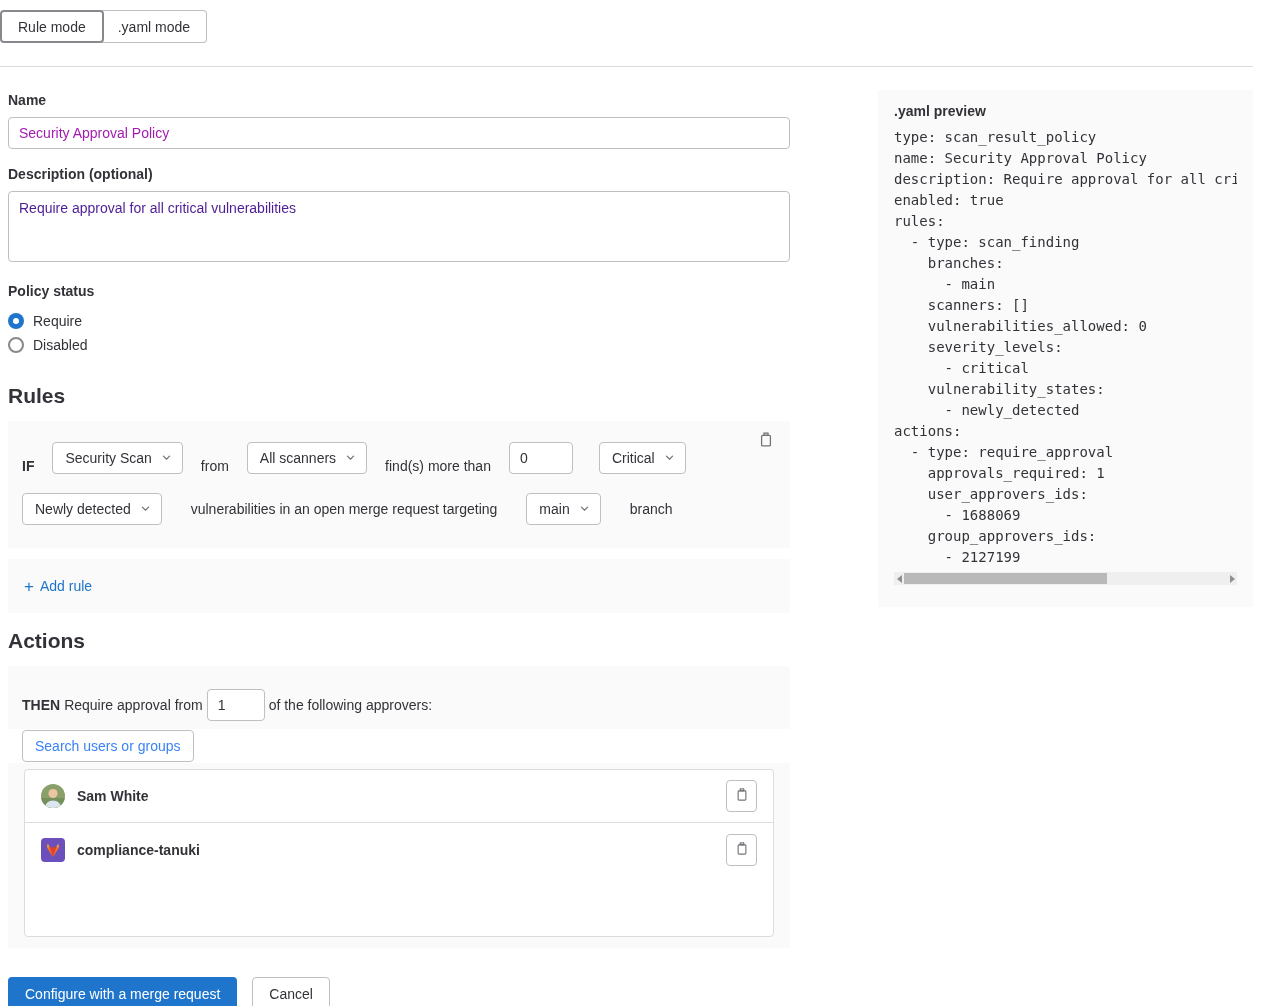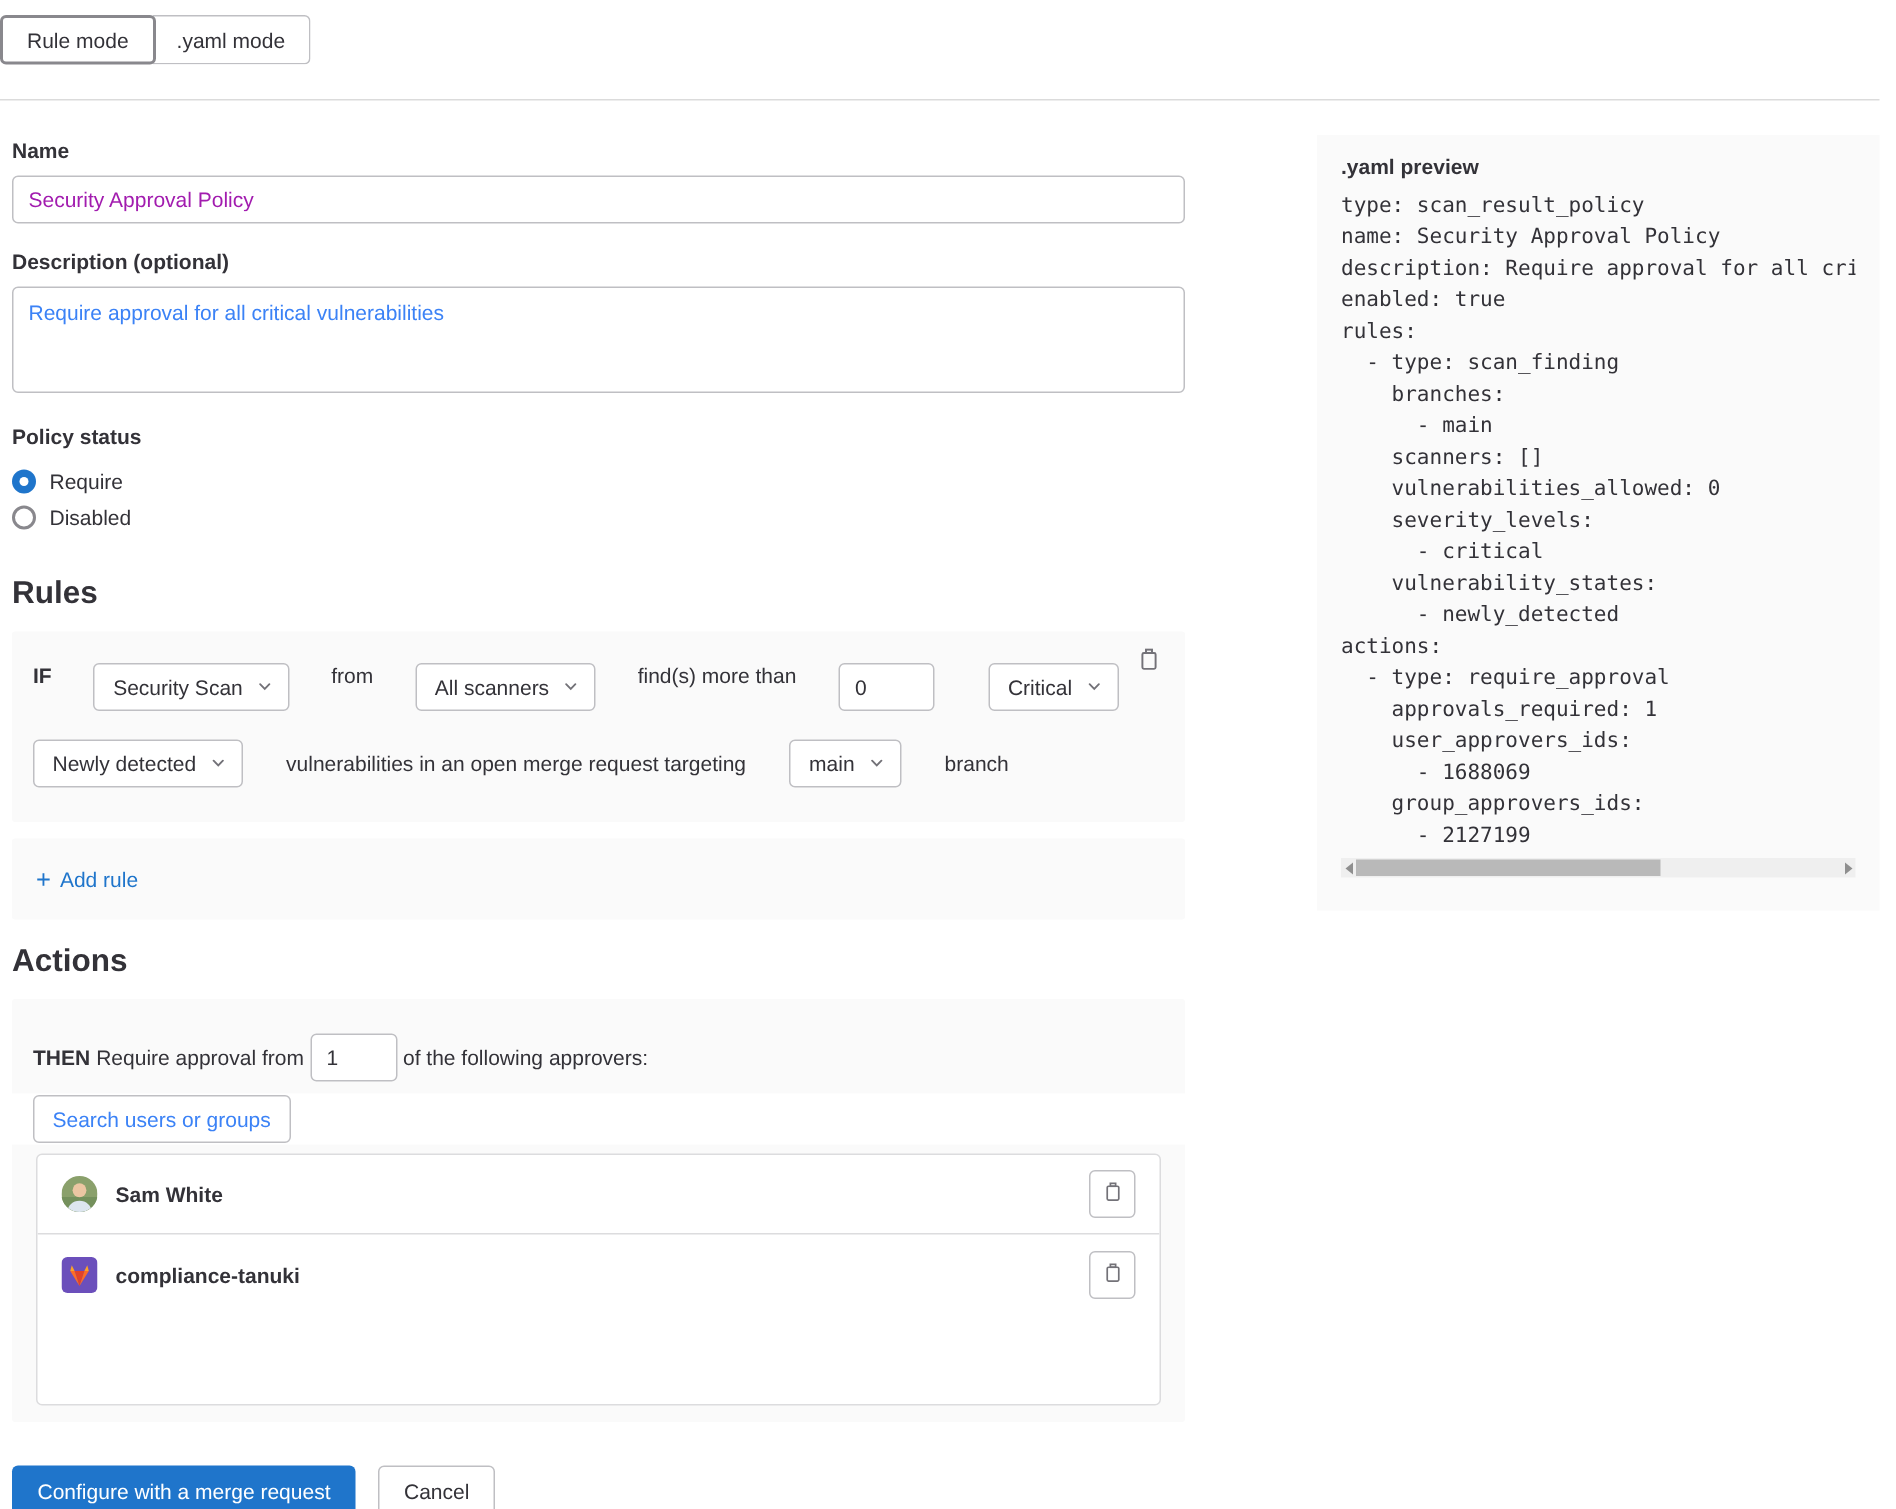--- a/index.html
+++ b/index.html
@@ -30,40 +30,40 @@
   
   .form-col { position:absolute; left:8px; top:84px; width:782px; }
   .fld-label { display:block; font-weight:bold; margin:8px 0 9px; }
   .fld-label .optional { font-weight:bold; }
   .text-input {
     width:100%; height:32px; border:1px solid #bfbfc3; border-radius:4px;
     padding:0 10px; font:inherit; color:#a21caf; background:#fff;
   }
   textarea.text-area {
     width:100%; height:71px; border:1px solid #bfbfc3; border-radius:4px;
-    padding:8px 10px; font:inherit; color:#3b82f6; resize:none; background:#fff;
+    padding:8px 10px; font:inherit; color:#4c1d95; resize:none; background:#fff;
   }
   .lbl-mt { margin-top:17px; }
   .status-label { margin-top:18px; margin-bottom:10px; }
   .radio-row { display:flex; align-items:center; gap:9px; height:24px; cursor:pointer; }
   .radio { width:16px; height:16px; border-radius:50%; flex:0 0 auto; position:relative; }
   .radio.checked { background:#1f75cb; }
   .radio.checked::after {
     content:""; position:absolute; left:5px; top:5px; width:6px; height:6px;
     border-radius:50%; background:#fff;
   }
   .radio.unchecked { background:#fff; border:2px solid #89888d; }
 
   h2.section-heading { font-size:21px; font-weight:700; color:#333238; }
   .rules-heading { margin:27px 0 13px; }
   .actions-heading { margin:16px 0 13px; }
 
   
   .rule-card { background:#fafafa; position:relative; height:127px; border-radius:2px; }
-  .rule-row1 { display:flex; align-items:flex-start; gap:28px; padding:21px 14px 0; }
+  .rule-row1 { display:flex; align-items:flex-end; gap:18px; padding:21px 14px 0; }
   .rule-row2 { display:flex; align-items:center; gap:29px; padding:19px 14px 0; }
   .kw { font-weight:bold; }
   .dropdown {
     display:inline-flex; align-items:center; gap:9px; height:32px;
     padding:0 10px 0 12px; background:#fff; border:1px solid #bfbfc3;
     border-radius:4px; cursor:pointer; white-space:nowrap;
   }
   .num-input {
     height:32px; border:1px solid #bfbfc3; border-radius:4px; background:#fff;
     font:inherit; color:#333238; padding:0 10px;

